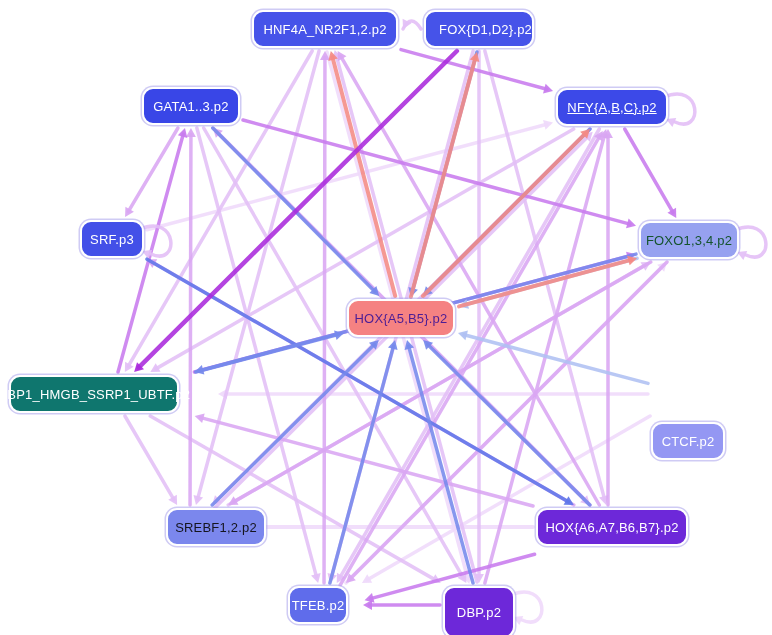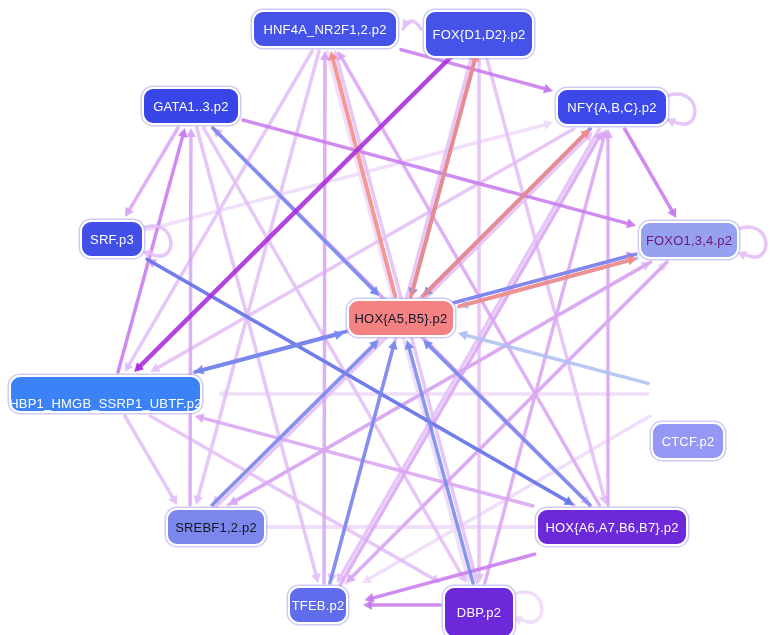--- a/index.html
+++ b/index.html
@@ -154,39 +154,39 @@
       <polygon points="476.9241009325661,52.042289762118564 479.35794774728237,62.02121203270948 469.79995018831625,59.44154487146603" fill="#F48A84" fill-opacity="0.92"></polygon>
       <line x1="459.04566190291325" y1="306.42340548767976" x2="630.9647357598176" y2="259.86198965143484" stroke="#F48A84" stroke-width="4" stroke-opacity="0.88" stroke-linecap="round"></line>
       <polygon points="637.0456619029133,258.21507215434644 629.652631160489,265.34568197690504 627.0646179507786,255.7899408948976" fill="#F48A84" fill-opacity="0.92"></polygon>
       <line x1="456.8794520547945" y1="51" x2="138.58747550376492" y2="367.557415370915" stroke="#AA2ADC" stroke-width="4.5" stroke-opacity="0.88" stroke-linecap="round"></line>
       <polygon points="134.1205479452055,372 137.01127082029504,362.1437217338676 143.99247523742858,369.16317932588953" fill="#AA2ADC" fill-opacity="0.92"></polygon>
     </svg>
   <div id="nodes">
       <div class="node" style="left: 252px; top: 10px; width: 146px; height: 38px; background: rgb(70, 83, 233); color: rgb(255, 255, 255);">
         <span>HNF4A_NR2F1,2.p2</span>
       </div>
-      <div class="node" style="left: 424px; top: 10px; width: 110px; height: 48px; background: rgb(70, 83, 233); color: rgb(255, 255, 255);">
+      <div class="node" style="left: 424px; top: 10px; width: 110px; height: 38px; background: rgb(70, 83, 233); color: rgb(255, 255, 255); justify-content: flex-end;">
         <span>FOX{D1,D2}.p2</span>
       </div>
       <div class="node" style="left: 142px; top: 87px; width: 98px; height: 38px; background: rgb(57, 70, 231); color: rgb(255, 255, 255);">
         <span>GATA1..3.p2</span>
       </div>
-      <div class="node" style="left: 556px; top: 88px; width: 112px; height: 38px; background: rgb(60, 73, 232); color: rgb(255, 255, 255);">
+      <div class="node" style="left: 556px; top: 88px; width: 112px; height: 38px; background: rgb(60, 73, 232); color: rgb(255, 255, 255); text-decoration: underline;">
         <span>NFY{A,B,C}.p2</span>
       </div>
       <div class="node" style="left: 80px; top: 220px; width: 64px; height: 38px; background: rgb(67, 80, 232); color: rgb(255, 255, 255);">
         <span>SRF.p3</span>
       </div>
-      <div class="node" style="left: 639px; top: 221px; width: 100px; height: 38px; background: rgb(150, 161, 240); color: #701a75;">
+      <div class="node" style="left: 639px; top: 221px; width: 100px; height: 38px; background: rgb(150, 161, 240); color: #14532d;">
         <span>FOXO1,3,4.p2</span>
       </div>
-      <div class="node" style="left: 347px; top: 299px; width: 108px; height: 38px; background: rgb(245, 130, 130); color: #0f172a;">
+      <div class="node" style="left: 347px; top: 299px; width: 108px; height: 38px; background: rgb(245, 130, 130); color: #4c1d95;">
         <span>HOX{A5,B5}.p2</span>
       </div>
-      <div class="node" style="left: 9px; top: 375px; width: 193px; height: 38px; background: #3b82f6; color: rgb(255, 255, 255); align-items: flex-end;">
+      <div class="node" style="left: 9px; top: 375px; width: 170px; height: 38px; background: #0f766e; color: rgb(255, 255, 255);">
         <span>HBP1_HMGB_SSRP1_UBTF.p2</span>
       </div>
       <div class="node" style="left: 651px; top: 375px; width: 74px; height: 38px; background: rgb(148, 151, 243); color: rgb(255, 255, 255); margin-top: 47px;">
         <span>CTCF.p2</span>
       </div>
       <div class="node" style="left: 140px; top: 508px; width: 100px; height: 38px; background: rgb(123, 135, 237); color: rgb(21, 21, 30); margin-left: 26px;">
         <span>SREBF1,2.p2</span>
       </div>
       <div class="node" style="left: 536px; top: 508px; width: 152px; height: 38px; background: #6d28d9; color: rgb(255, 255, 255);">
         <span>HOX{A6,A7,B6,B7}.p2</span>

